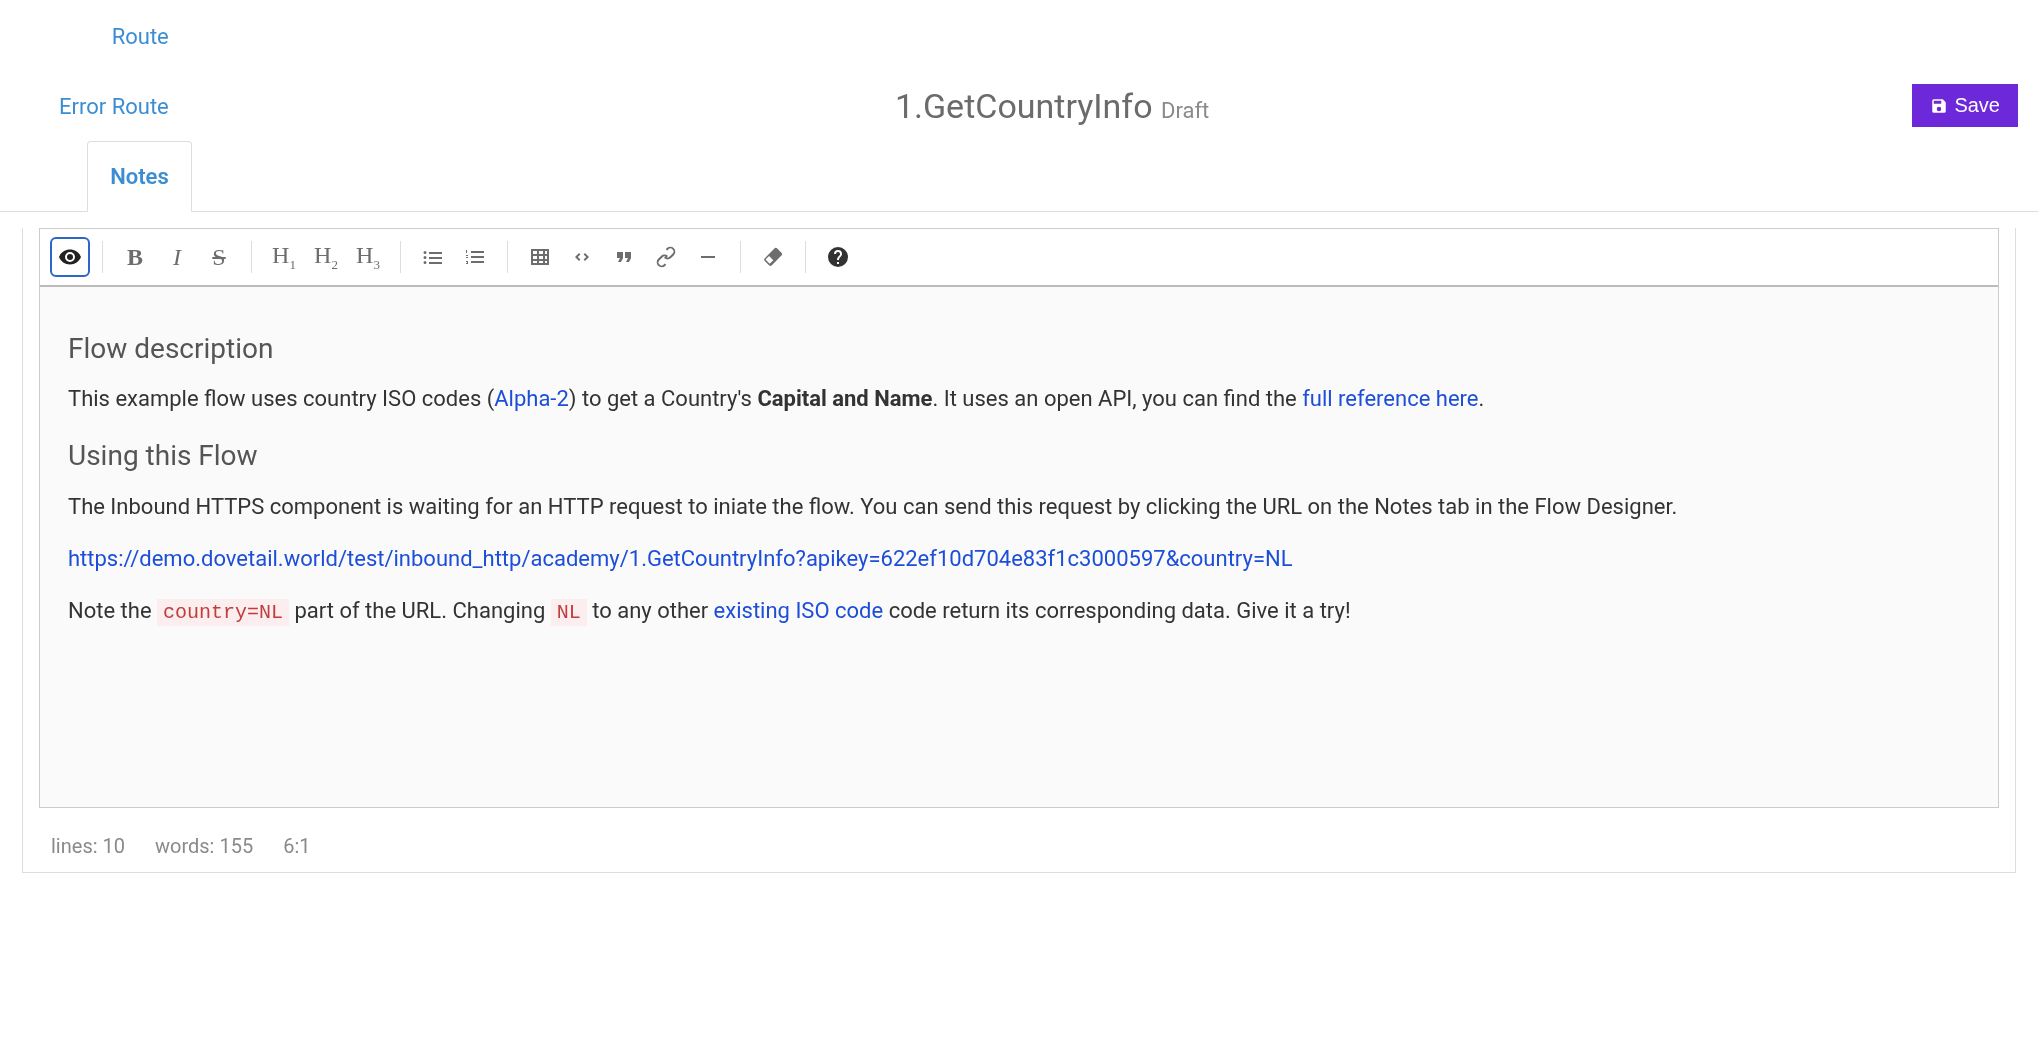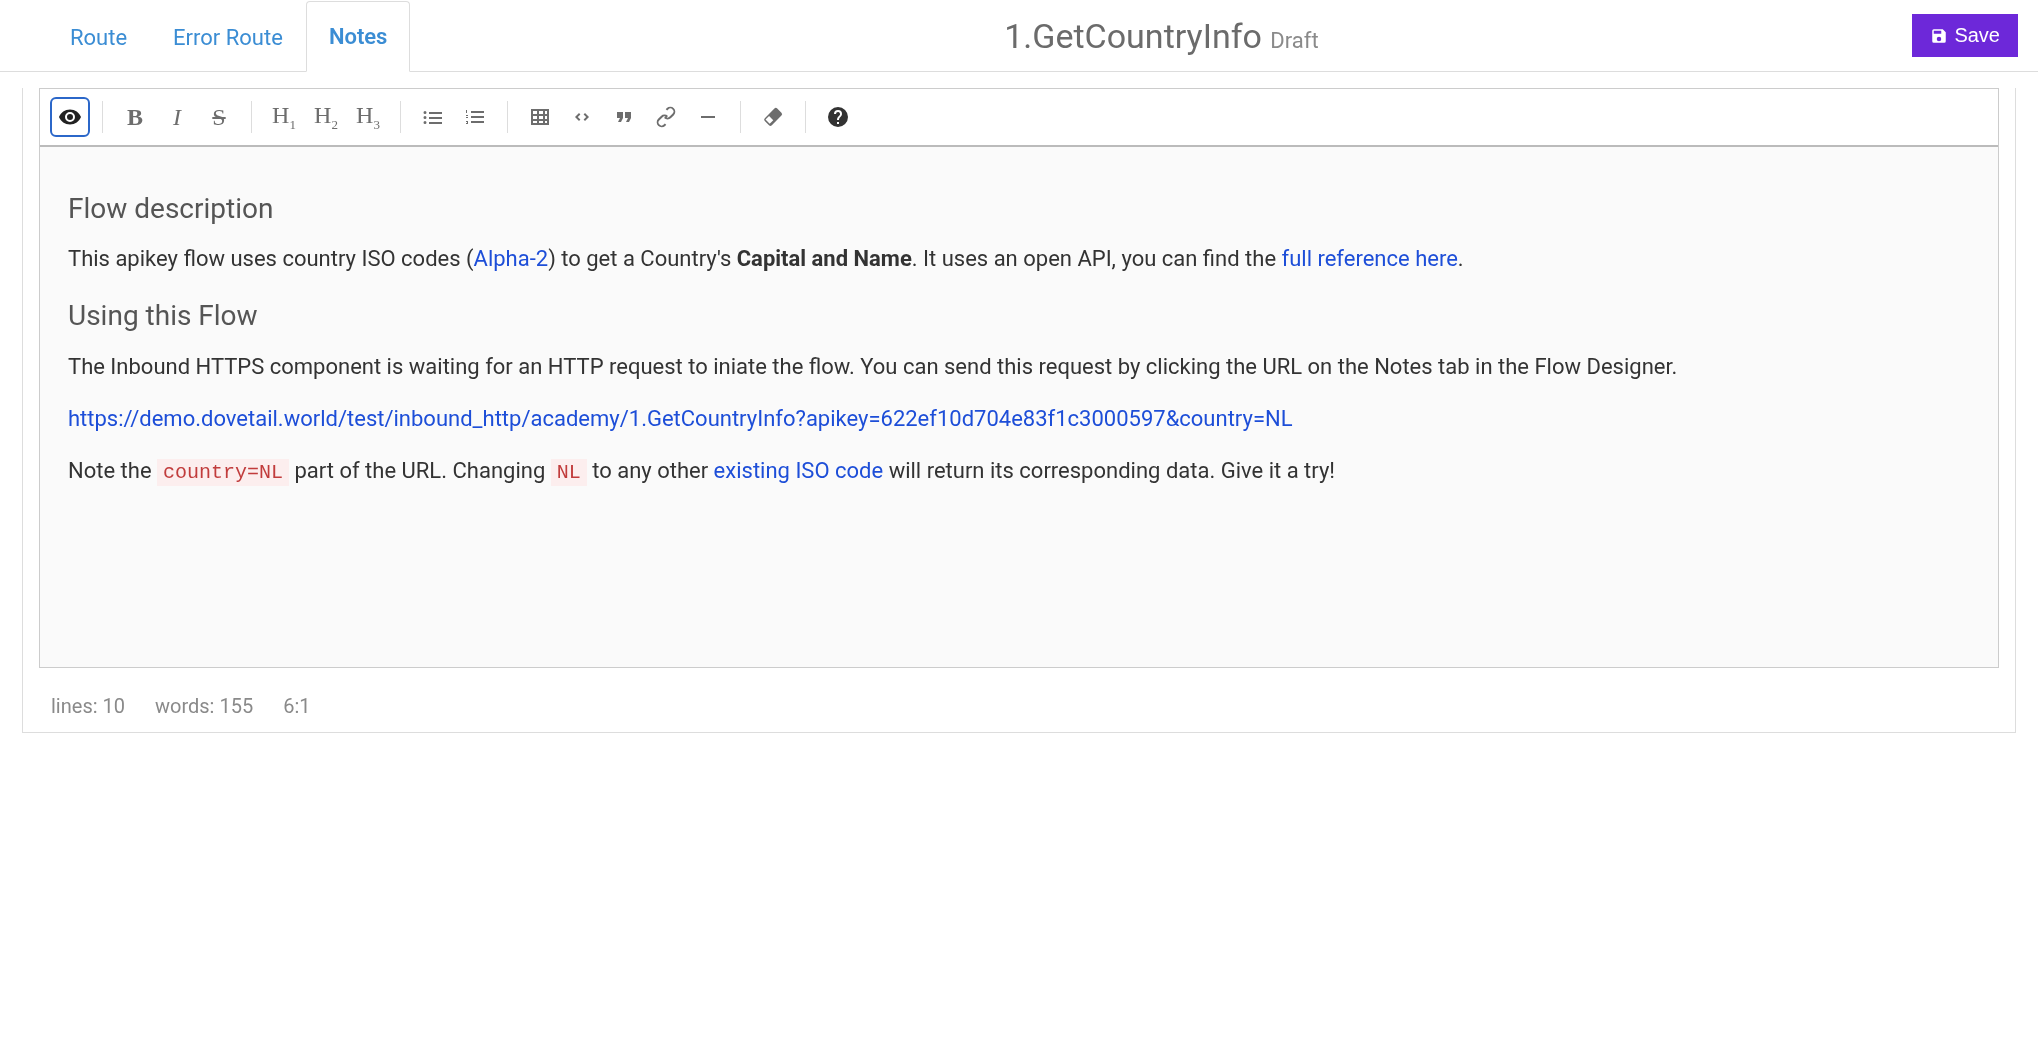--- a/index.html
+++ b/index.html
@@ -12,21 +12,22 @@
   .top-bar {
     display: flex;
     align-items: center;
     padding: 0 20px 0 0;
     border-bottom: 1px solid #ddd;
     position: relative;
   }
   .tabs {
     display: flex;
     align-items: flex-end;
-    padding-left: 47px;
+    padding-left: 36px;
+    flex-direction: column;
   }
   .tab {
     padding: 22px 22px;
     color: #3b8dd4;
     cursor: pointer;
     font-size: 22px;
     border: 1px solid transparent;
     border-bottom: none;
     position: relative;
     top: 1px;
@@ -226,29 +227,29 @@
       <span class="tb-btn">
         <svg viewBox="0 0 24 24">
             <path fill="#333" d="M12 2a10 10 0 1 0 0 20 10 10 0 0 0 0-20zm1 17h-2v-2h2v2zm2.07-7.75l-.9.92c-.72.73-1.17 1.33-1.17 2.83h-2v-.5c0-1.1.45-2.1 1.17-2.83l1.24-1.26A1.98 1.98 0 0 0 12 7a2 2 0 0 0-2 2H8a4 4 0 1 1 8 0c0 .88-.36 1.68-.93 2.25z"></path>
           </svg>
       </span>
     </div>
 
     <div class="content">
       <h2>Flow description</h2>
       <p>
-        <span>This apikey flow uses country ISO codes (</span><a href="#">Alpha-2</a><span>) to get a Country's </span><strong>Capital and Name</strong><span>. It uses an open API, you can find the </span><a href="#">full reference here</a><span>.</span>
+        <span>This example flow uses country ISO codes (</span><a href="#">Alpha-2</a><span>) to get a Country's </span><strong>Capital and Name</strong><span>. It uses an open API, you can find the </span><a href="#">full reference here</a><span>.</span>
       </p>
       <h2>Using this Flow</h2>
       <p>The Inbound HTTPS component is waiting for an HTTP request to iniate the flow. You can send this request by clicking the URL on the Notes tab in the Flow Designer.</p>
       <p>
         <a href="#">https://demo.dovetail.world/test/inbound_http/academy/1.GetCountryInfo?apikey=622ef10d704e83f1c3000597&amp;country=NL</a>
       </p>
       <p>
-        <span>Note the </span><code>country=NL</code><span> part of the URL. Changing </span><code>NL</code><span> to any other </span><a href="#">existing ISO code</a><span> will return its corresponding data. Give it a try!</span>
+        <span>Note the </span><code>country=NL</code><span> part of the URL. Changing </span><code>NL</code><span> to any other </span><a href="#">existing ISO code</a><span> code return its corresponding data. Give it a try!</span>
       </p>
     </div>
   </div>
   <div class="status-bar">
     <span>lines: 10</span>
     <span>words: 155</span>
     <span>6:1</span>
   </div>
 </div>
 

